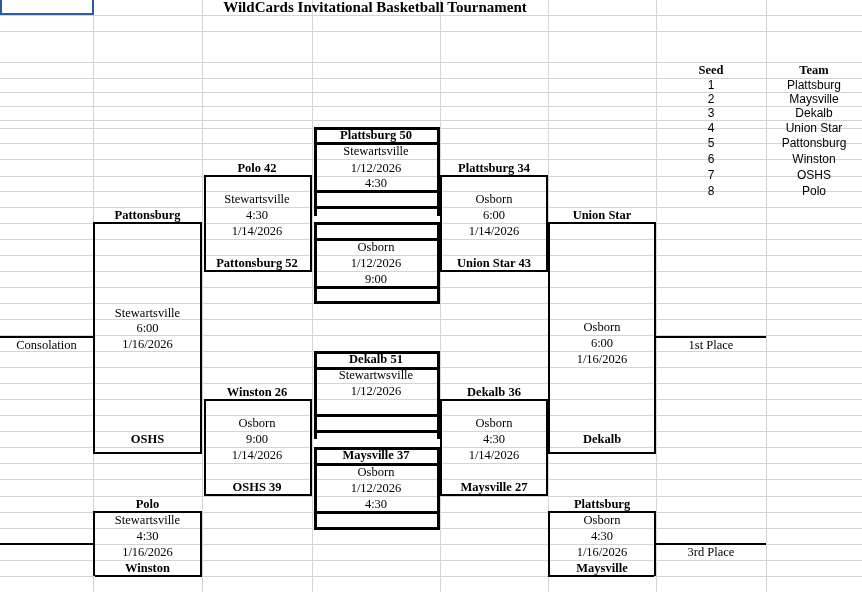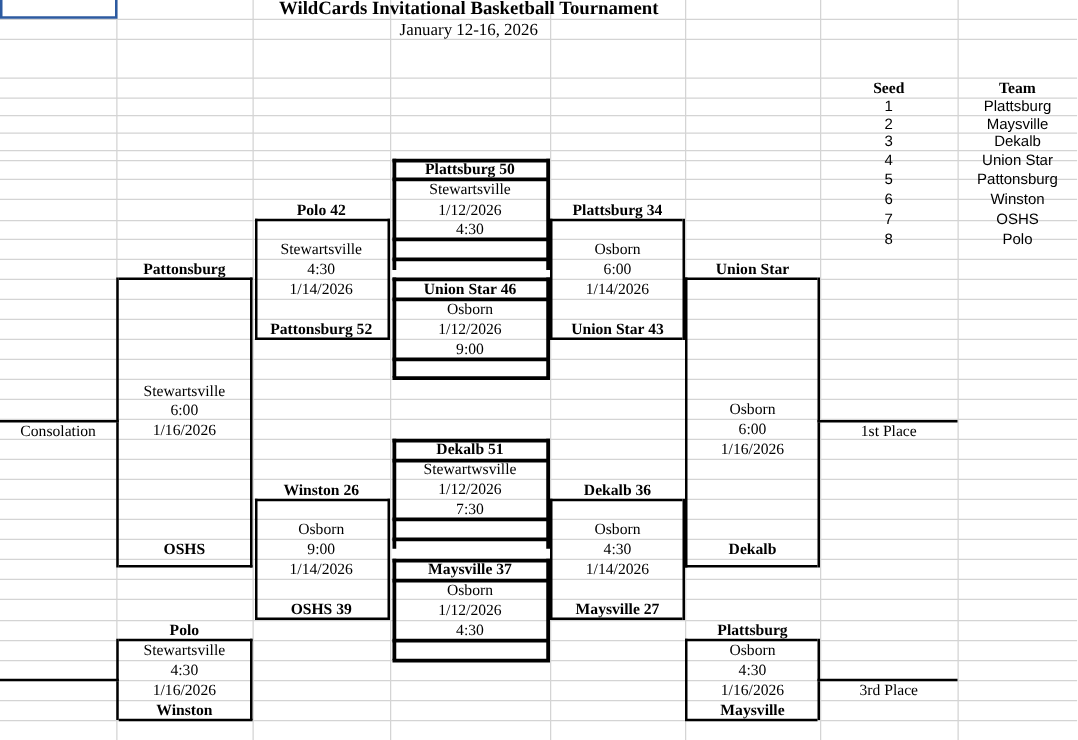--- a/index.html
+++ b/index.html
@@ -101,21 +101,20 @@
   <div class="gl-h" style="top:496px"></div>
   <div class="gl-h" style="top:512px"></div>
   <div class="gl-h" style="top:528px"></div>
   <div class="gl-h" style="top:544px"></div>
   <div class="gl-h" style="top:560px"></div>
   <div class="gl-h" style="top:576px"></div>
 
   <div class="sel" style="left:0px;top:-2px;width:94px;height:17px"></div>
 
   <div class="cell title" style="left:202px;top:0px;width:346px;height:15px">WildCards Invitational Basketball Tournament</div>
-  <div class="cell subtitle" style="left:202px;top:16px;width:346px;height:16px">January 12-16, 2026</div>
 
   <div class="cell b" style="left:656px;top:63px;width:110px;height:15px">Seed</div>
   <div class="cell b" style="left:766px;top:63px;width:96px;height:15px">Team</div>
 
   <div class="cell sans" style="left:656px;top:78px;width:110px;height:14px">1</div>
   <div class="cell sans" style="left:766px;top:78px;width:96px;height:14px">Plattsburg</div>
 
   <div class="cell sans" style="left:656px;top:92px;width:110px;height:14px">2</div>
   <div class="cell sans" style="left:766px;top:92px;width:96px;height:14px">Maysville</div>
 
@@ -147,35 +146,33 @@
   <div class="cell" style="left:312px;top:144px;width:128px;height:15px">Stewartsville</div>
   <div class="cell" style="left:312px;top:160px;width:128px;height:16px">1/12/2026</div>
   <div class="cell" style="left:312px;top:176px;width:128px;height:15px">4:30</div>
 
   <div class="bk th" style="left:314px;top:222px;width:126px;"></div>
   <div class="bk th" style="left:314px;top:238px;width:126px;"></div>
   <div class="bk tv" style="left:314px;top:222px;height:80px;"></div>
   <div class="bk tv" style="left:437px;top:222px;height:80px;"></div>
   <div class="bk th" style="left:314px;top:286px;width:126px;"></div>
   <div class="bk th" style="left:314px;top:301px;width:126px;"></div>
-  <div class="cell b" style="left:312px;top:223px;width:128px;height:16px">Union Star  46</div>
   <div class="cell" style="left:312px;top:240px;width:128px;height:15px">Osborn</div>
   <div class="cell" style="left:312px;top:255px;width:128px;height:16px">1/12/2026</div>
   <div class="cell" style="left:312px;top:271px;width:128px;height:16px">9:00</div>
 
   <div class="bk th" style="left:314px;top:351px;width:126px;"></div>
   <div class="bk th" style="left:314px;top:367px;width:126px;"></div>
   <div class="bk tv" style="left:314px;top:351px;height:88px;"></div>
   <div class="bk tv" style="left:437px;top:351px;height:88px;"></div>
   <div class="bk th" style="left:314px;top:414px;width:126px;"></div>
   <div class="bk th" style="left:314px;top:430px;width:126px;"></div>
   <div class="cell b" style="left:312px;top:352px;width:128px;height:15px">Dekalb  51</div>
   <div class="cell" style="left:312px;top:368px;width:128px;height:15px">Stewartwsville</div>
   <div class="cell" style="left:312px;top:384px;width:128px;height:15px">1/12/2026</div>
-  <div class="cell" style="left:312px;top:399px;width:128px;height:16px">7:30</div>
 
   <div class="bk th" style="left:314px;top:447px;width:126px;"></div>
   <div class="bk th" style="left:314px;top:463px;width:126px;"></div>
   <div class="bk tv" style="left:314px;top:447px;height:81px;"></div>
   <div class="bk tv" style="left:437px;top:447px;height:81px;"></div>
   <div class="bk th" style="left:314px;top:511px;width:126px;"></div>
   <div class="bk th" style="left:314px;top:527px;width:126px;"></div>
   <div class="cell b" style="left:312px;top:448px;width:128px;height:15px">Maysville  37</div>
   <div class="cell" style="left:312px;top:464px;width:128px;height:16px">Osborn</div>
   <div class="cell" style="left:312px;top:480px;width:128px;height:16px">1/12/2026</div>

